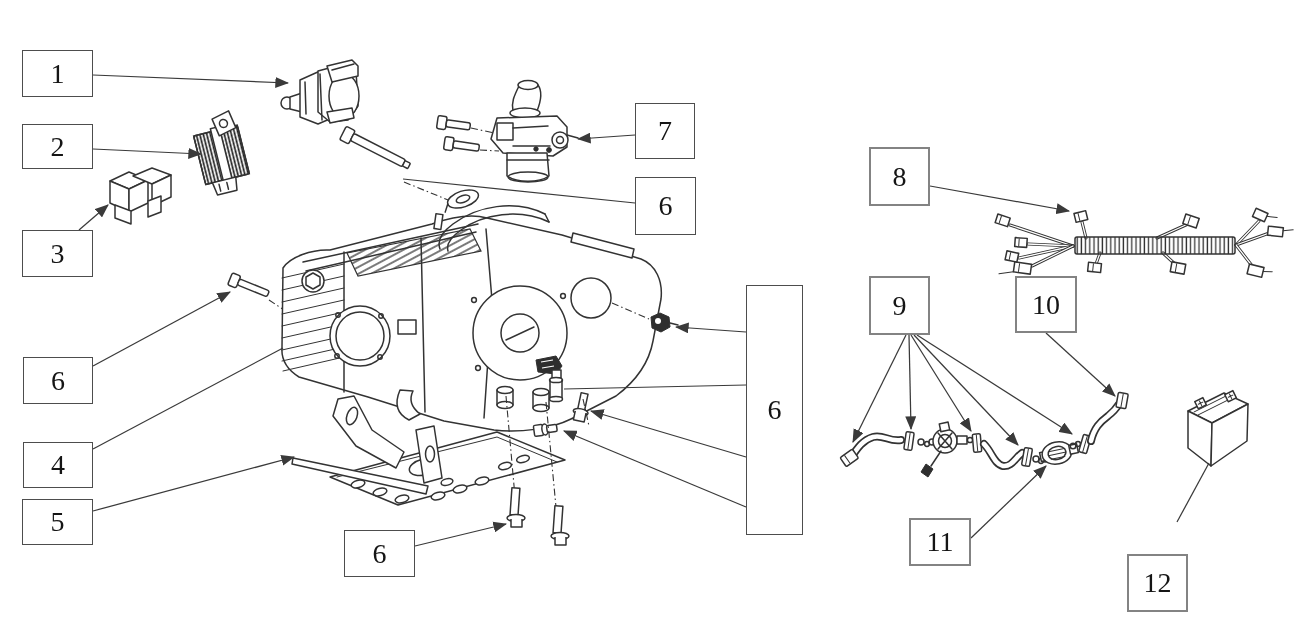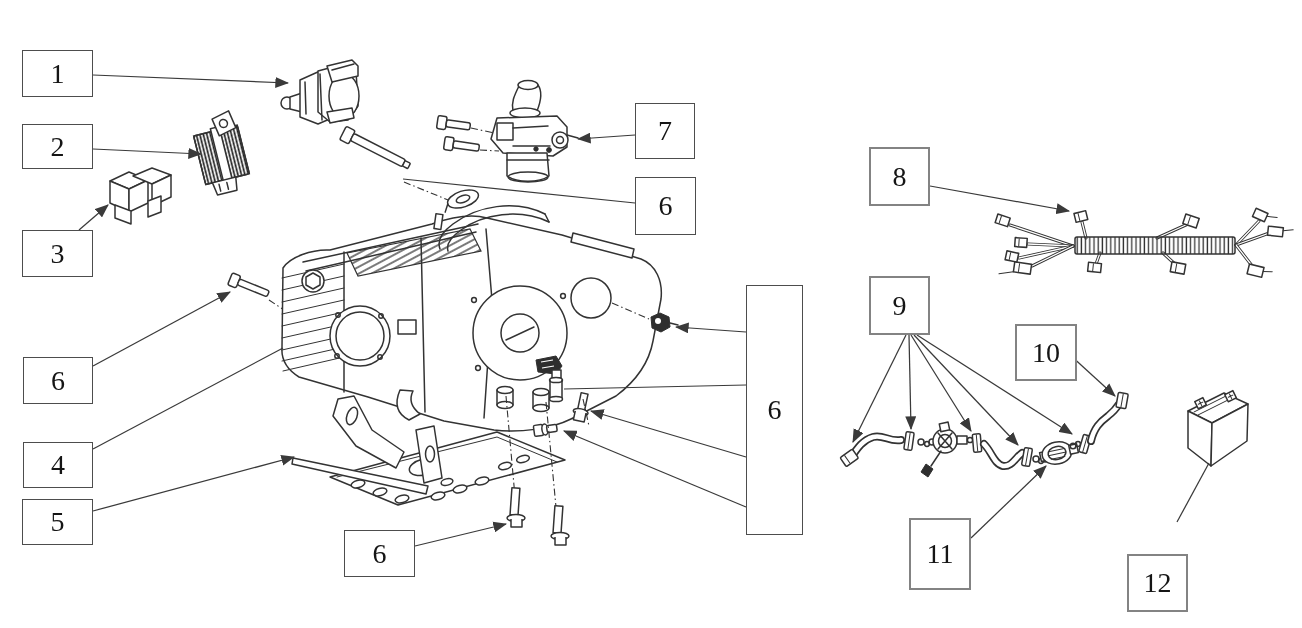--- a/index.html
+++ b/index.html
@@ -15,22 +15,22 @@
   .b3 {left:22px;  top:230px; width:71px; height:47px;}
   .b6l{left:23px;  top:357px; width:70px; height:47px;}
   .b4 {left:23px;  top:442px; width:70px; height:46px;}
   .b5 {left:22px;  top:499px; width:71px; height:46px;}
   .b7 {left:635px; top:103px; width:60px; height:56px;}
   .b6u{left:635px; top:177px; width:61px; height:58px;}
   .b6t{left:746px; top:285px; width:57px; height:250px;}
   .b6b{left:344px; top:530px; width:71px; height:47px;}
   .b8 {left:869px; top:147px; width:61px; height:59px;}
   .b9 {left:869px; top:276px; width:61px; height:59px;}
-  .b10{left:1015px;top:276px; width:62px; height:57px;margin-top:48px;}
-  .b11{left:909px; top:518px; width:62px; height:72px;}
+  .b10{left:1015px;top:276px; width:62px; height:57px;}
+  .b11{left:909px; top:518px; width:62px; height:48px;}
   .b12{left:1127px;top:522px; width:61px; height:58px;margin-top:32px;}
   
   svg .s{stroke:#333;fill:none;stroke-width:1.5;stroke-linecap:round;stroke-linejoin:round;}
   svg .sw{stroke:#333;fill:#fff;stroke-width:1.5;stroke-linejoin:round;}
   svg .thin{stroke-width:1;}
   svg .dk{fill:#2e2e2e;stroke:#2e2e2e;stroke-width:1;}
   svg .ld{stroke:#3a3a3a;stroke-width:1.25;fill:none;}
   svg .arr{marker-end:url(#arrow);}
   svg .dd{stroke:#333;stroke-width:1.1;fill:none;stroke-dasharray:7 3 1.5 3;}
   svg .hoseO{stroke:#333;stroke-width:8;fill:none;stroke-linecap:round;}

